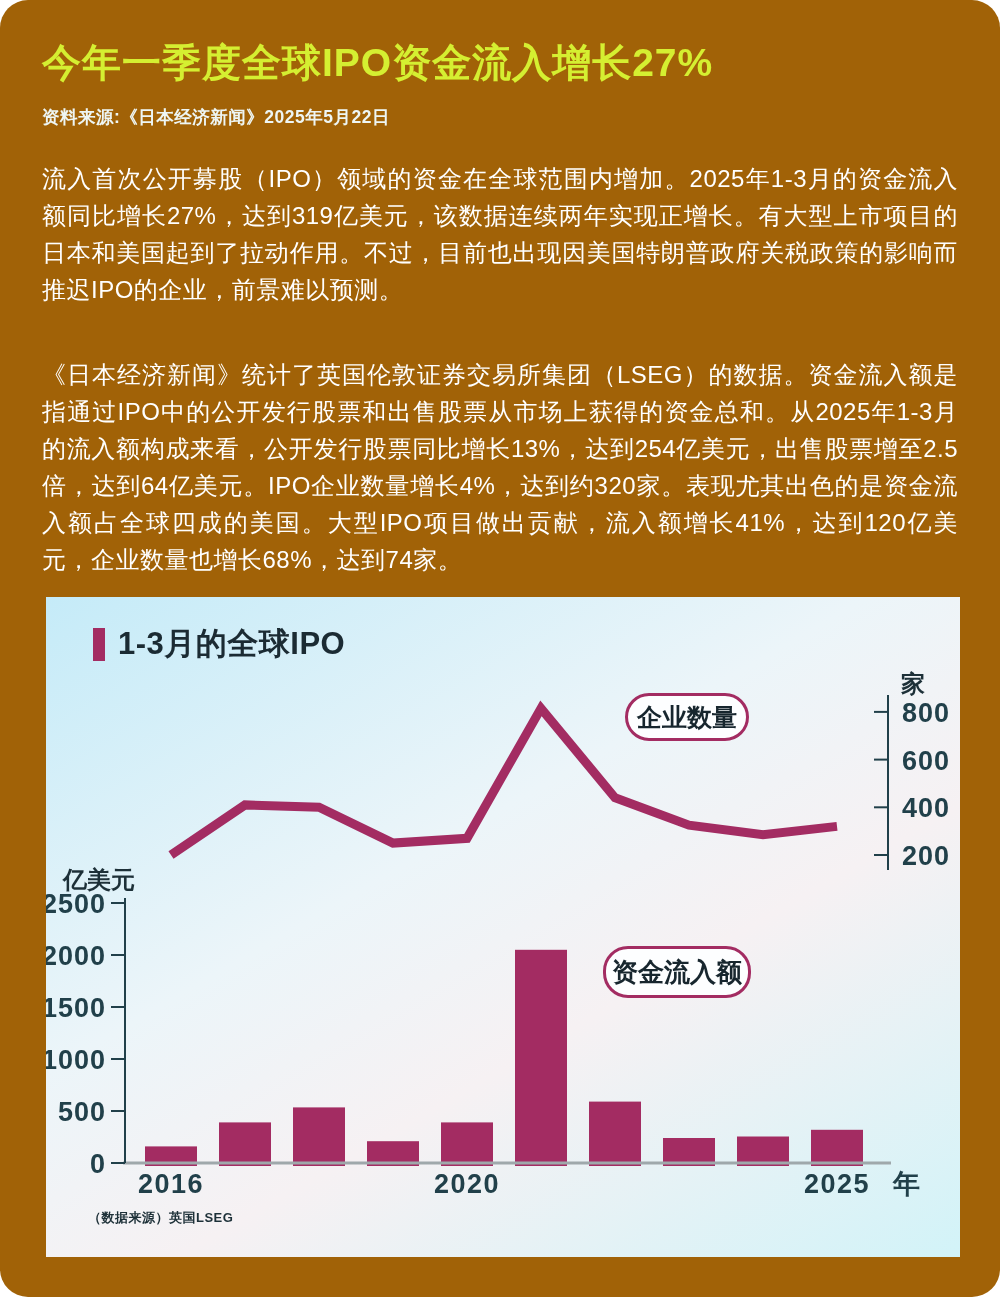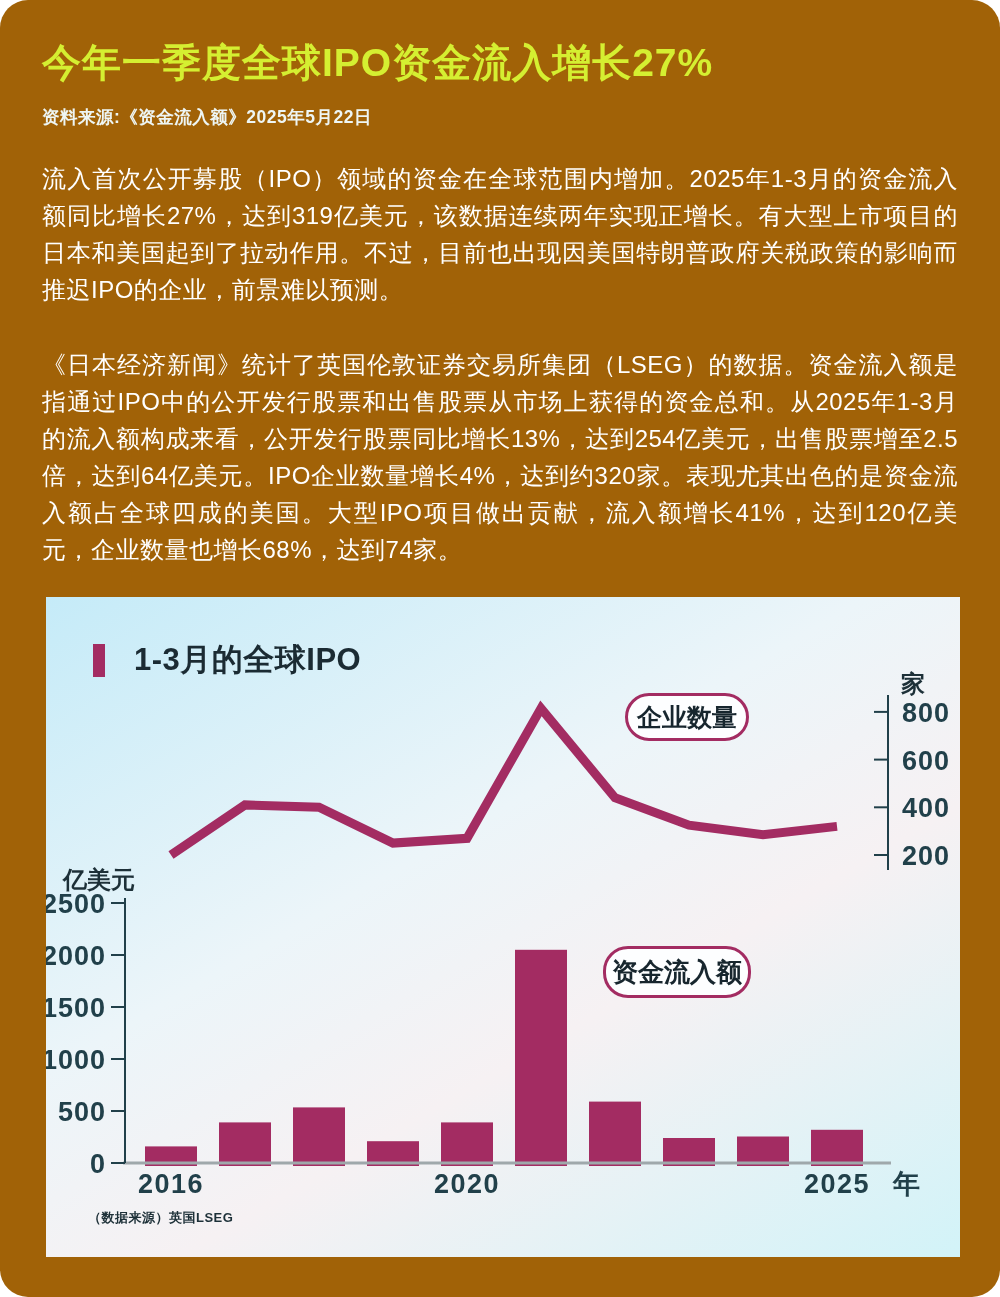--- a/index.html
+++ b/index.html
@@ -21,33 +21,33 @@
     margin-top:15px;
     font-size:17.5px;font-weight:bold;letter-spacing:.5px;
     color:#eef6f4;
   }
   .body-par{
     margin:0;color:#ffffff;
     font-size:24px;line-height:37px;
     text-align:justify;letter-spacing:.5px;
   }
   .par-1{margin-top:31px;}
-  .par-2{margin-top:38px;}
+  .par-2{margin-top:48px;}
 
   .chart-card{
     position:absolute;left:46px;top:597px;
     width:914px;height:660px;
     background:linear-gradient(150deg,#c5ebf8 0%,#ecf5f9 40%,#f6f1f3 62%,#d2f3f8 100%);
   }
   .card-title-row{
     position:absolute;left:47px;top:26px;
     display:flex;align-items:center;gap:13px;
   }
   .title-marker{width:12px;height:33px;background:#a32c62;}
-  .chart-title{margin:16px;font-size:31px;font-weight:bold;color:#1b2b33;letter-spacing:.5px;}
+  .chart-title{margin:0;font-size:31px;font-weight:bold;color:#1b2b33;letter-spacing:.5px;}
 
   .chart-svg{position:absolute;left:0;top:0;}
 
   .pill{
     position:absolute;display:flex;align-items:center;justify-content:center;
     background:#fdfeff;border:3px solid #a32c62;border-radius:25px;
     font-weight:bold;color:#17262e;box-sizing:border-box;
   }
   .pill-line{left:579px;top:96px;width:124px;height:48px;font-size:25px;}
   .pill-bar{left:557px;top:349px;width:148px;height:52px;font-size:26px;}
@@ -60,21 +60,21 @@
   .tick-label{font:600 27px "Liberation Sans",sans-serif;fill:#21404a;letter-spacing:1px;}
   .unit-label{font:700 24px "Liberation Sans",sans-serif;fill:#1d3038;}
   .x-label{font:700 27px "Liberation Sans",sans-serif;fill:#21404a;letter-spacing:1.5px;}
 </style>
 </head>
 <body>
 
 <div class="page">
   <div class="content">
     <h1 class="page-title">今年一季度全球IPO资金流入增长27%</h1>
-    <div class="source-line">资料来源:《资金流入额》2025年5月22日</div>
+    <div class="source-line">资料来源:《日本经济新闻》2025年5月22日</div>
     <p class="body-par par-1">流入首次公开募股（IPO）领域的资金在全球范围内增加。2025年1-3月的资金流入额同比增长27%，达到319亿美元，该数据连续两年实现正增长。有大型上市项目的日本和美国起到了拉动作用。不过，目前也出现因美国特朗普政府关税政策的影响而推迟IPO的企业，前景难以预测。</p>
     <p class="body-par par-2">《日本经济新闻》统计了英国伦敦证券交易所集团（LSEG）的数据。资金流入额是指通过IPO中的公开发行股票和出售股票从市场上获得的资金总和。从2025年1-3月的流入额构成来看，公开发行股票同比增长13%，达到254亿美元，出售股票增至2.5倍，达到64亿美元。IPO企业数量增长4%，达到约320家。表现尤其出色的是资金流入额占全球四成的美国。大型IPO项目做出贡献，流入额增长41%，达到120亿美元，企业数量也增长68%，达到74家。</p>
   </div>
 
   <section class="chart-card">
     <svg id="chart-svg" class="chart-svg" width="914" height="660" viewBox="0 0 914 660">
         <rect x="99" y="549.4" width="52" height="19.6" fill="#a32c62"></rect>
         <rect x="173" y="525.4" width="52" height="43.6" fill="#a32c62"></rect>
         <rect x="247" y="510.4" width="52" height="58.6" fill="#a32c62"></rect>
         <rect x="321" y="544.2" width="52" height="24.8" fill="#a32c62"></rect>

